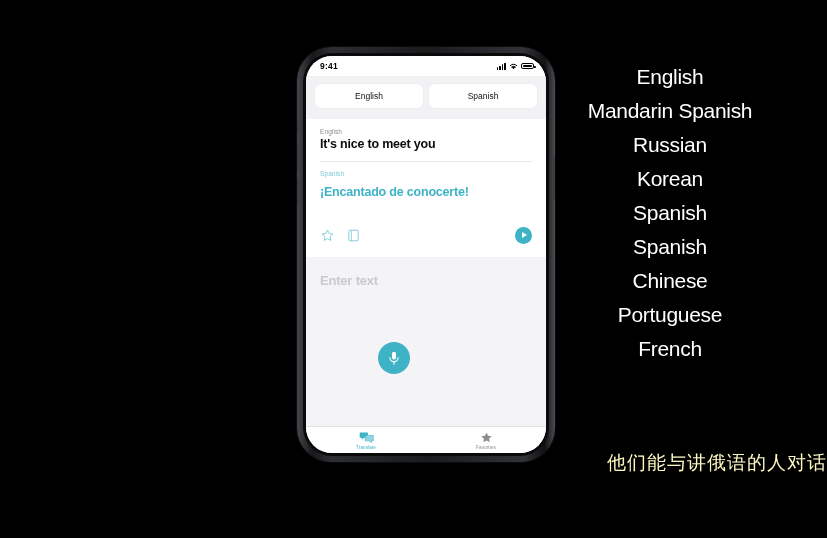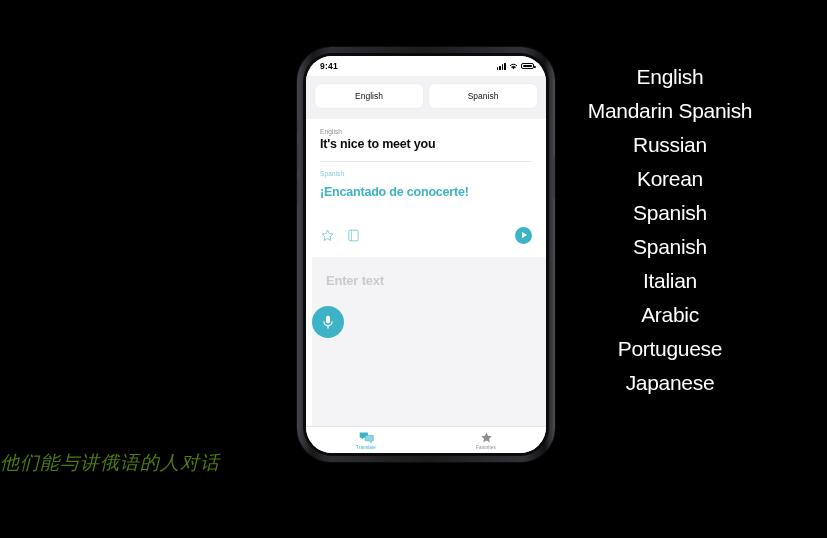--- a/index.html
+++ b/index.html
@@ -128,22 +128,22 @@
   }
   .play-tri{
     width:0;height:0;border-left:5px solid #fff;
     border-top:3.2px solid transparent;border-bottom:3.2px solid transparent;
     margin-left:1.5px;
   }
 
   
   .entry{
     flex:1 1 auto;background:#f4f4f6;
-    display:flex;flex-direction:column;
-    padding-top:16px;position:relative;margin-left:6px;
+    display:flex;flex-direction:row;align-items:center;
+    padding-top:16px;position:relative;
   }
   .entry-ph{
     align-self:flex-start;margin-left:14px;
     font-size:13px;font-weight:bold;color:#c9c9ce;letter-spacing:-.2px;
   }
   .mic-btn{
     width:32px;height:32px;border-radius:50%;background:#3fb3c6;
     display:flex;align-items:center;justify-content:center;
     margin-top:18px;
   }
@@ -172,26 +172,25 @@
   }
   .lang-item{
     color:#fff;font-size:21px;line-height:34px;
     letter-spacing:-.3px;white-space:nowrap;
     font-weight:400;
   }
 
   
   .subtitle{
     position:absolute;left:0;right:0;top:450px;
-    text-align:left;color:#4d7c0f;
+    text-align:right;color:#fef9c3;
     font-family:"DejaVu Sans","Liberation Sans",sans-serif;
     font-size:19px;letter-spacing:1px;
     text-shadow:0 0 3px #000,0 0 5px #000,1px 1px 2px #000;
     z-index:30;
-    font-style:italic;
   }
 </style>
 </head>
 <body>
 
 <div id="stage">
 
   <div class="phone-wrap">
     <div class="phone-body">
 
@@ -290,21 +289,20 @@
     </div>
   </div>
 
   <div class="lang-list">
     <div class="lang-item">English</div>
     <div class="lang-item">Mandarin Spanish</div>
     <div class="lang-item">Russian</div>
     <div class="lang-item">Korean</div>
     <div class="lang-item">Spanish</div>
     <div class="lang-item">Spanish</div>
-    <div class="lang-item">Italian</div>
-    <div class="lang-item">Arabic</div>
+    <div class="lang-item">Chinese</div>
     <div class="lang-item">Portuguese</div>
-    <div class="lang-item">Japanese</div>
+    <div class="lang-item">French</div>
   </div>
 
   <div class="subtitle">他们能与讲俄语的人对话</div>
 
 </div>
 
 </body></html>

